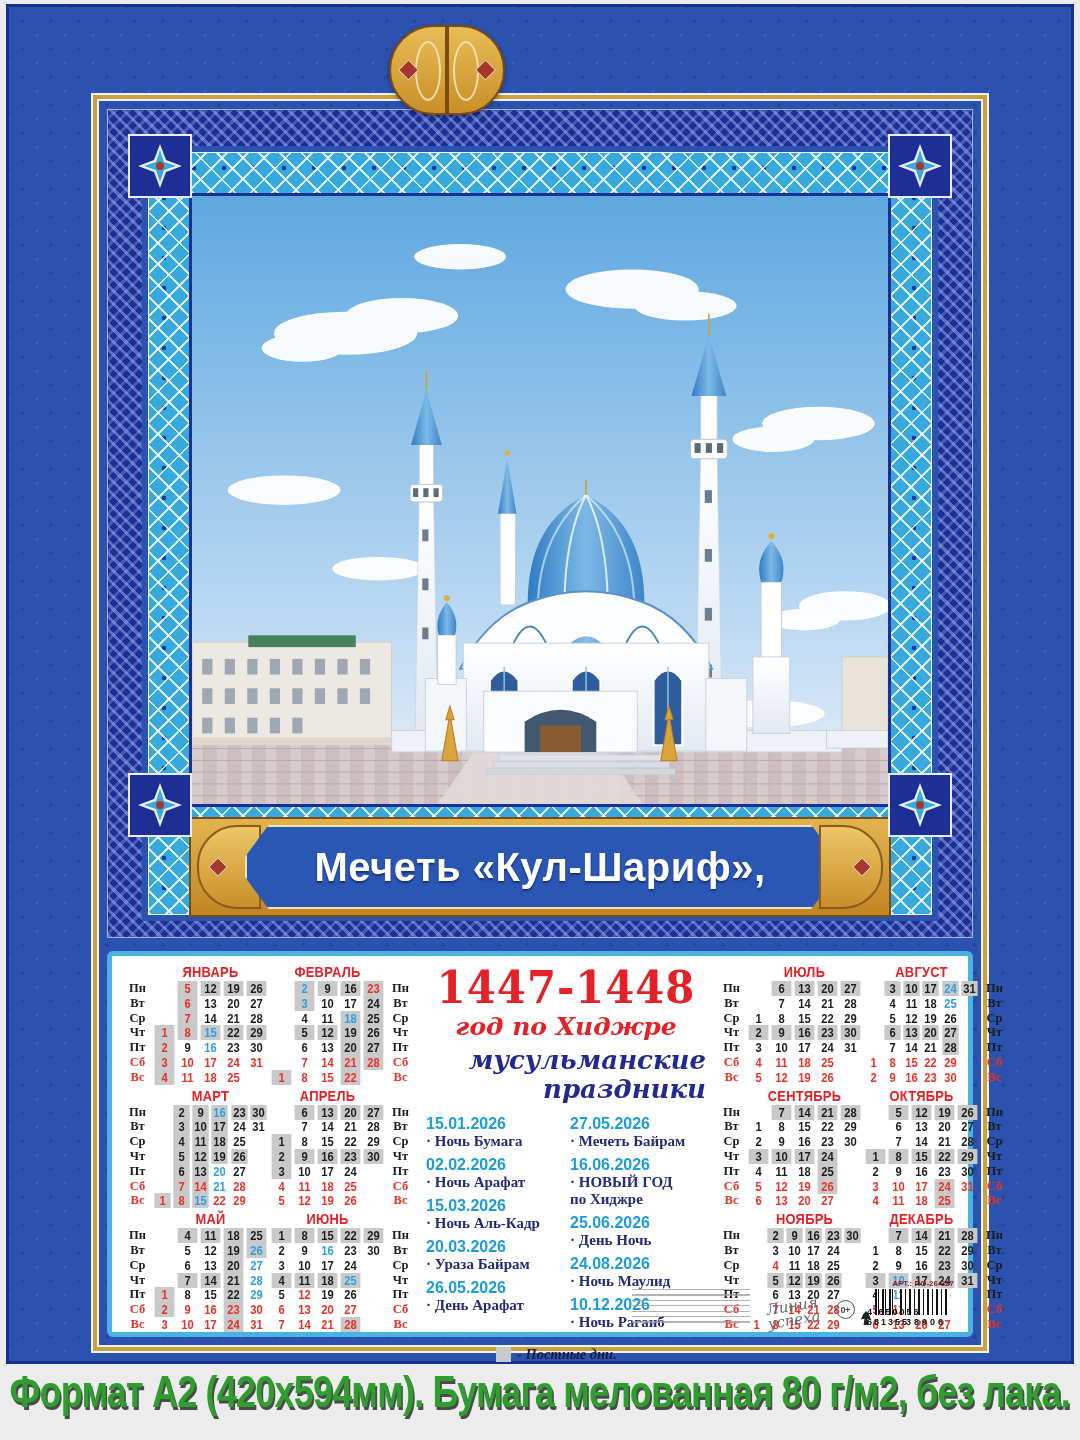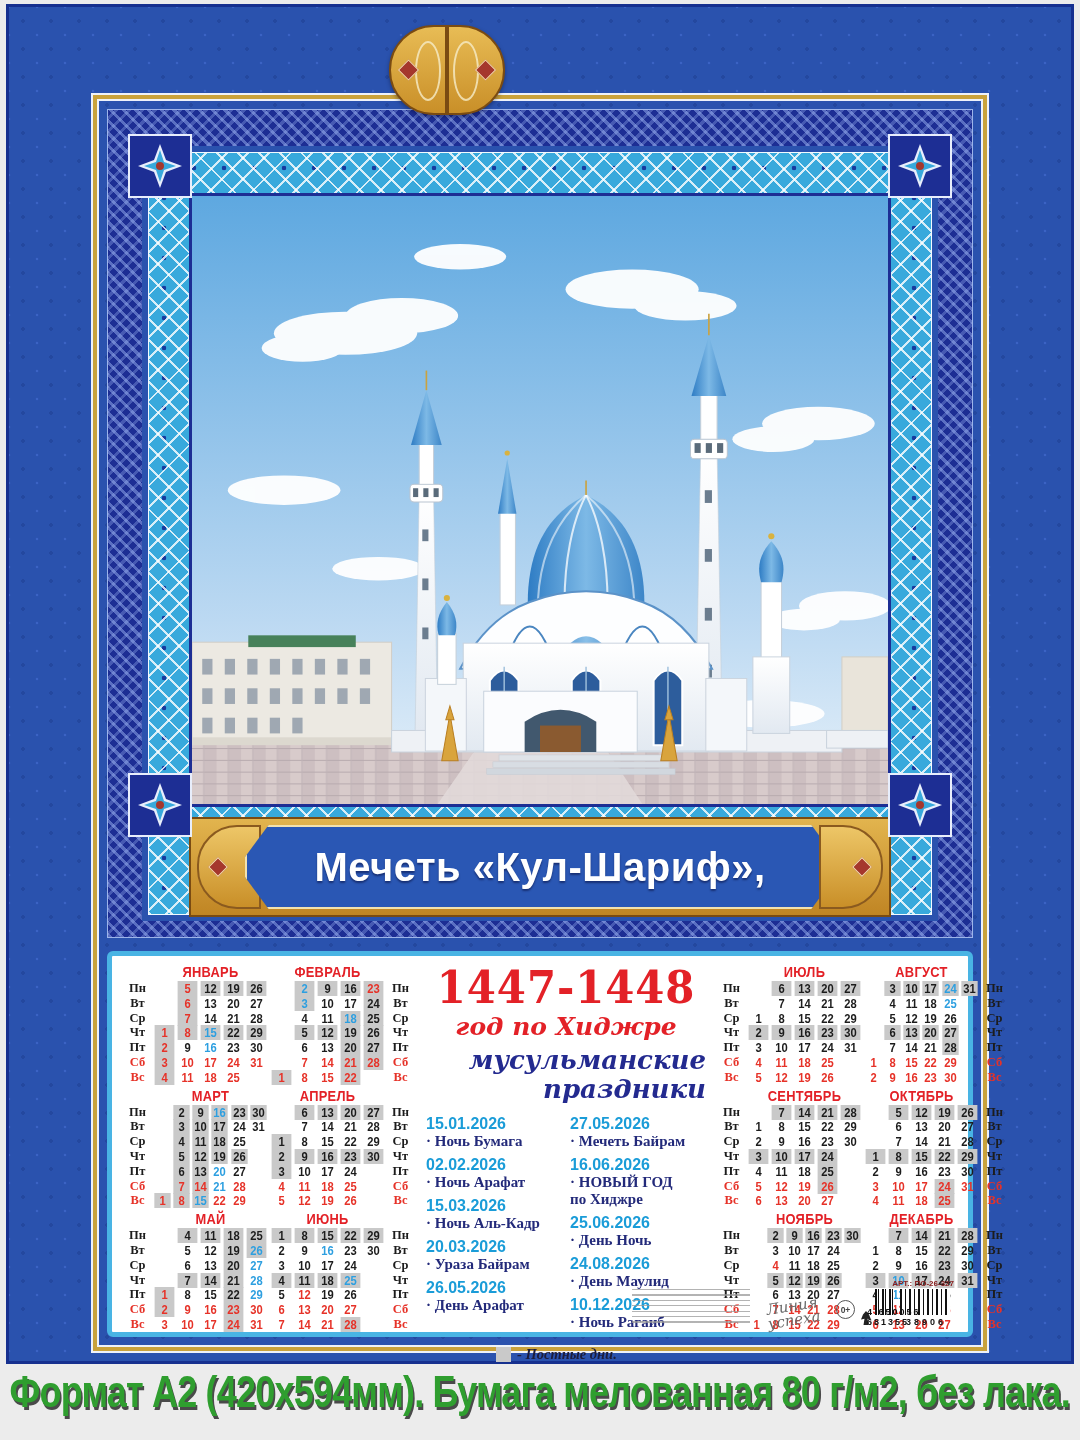--- a/index.html
+++ b/index.html
@@ -799,21 +799,21 @@
                         <div class="hdate">16.06.2026</div>
                         <div class="hname">· НОВЫЙ ГОД
 по Хиджре</div>
                       </div>
                       <div class="hitem">
                         <div class="hdate">25.06.2026</div>
                         <div class="hname">· День Ночь</div>
                       </div>
                       <div class="hitem">
                         <div class="hdate">24.08.2026</div>
-                        <div class="hname">· День Маулид</div>
+                        <div class="hname">· Ночь Маулид</div>
                       </div>
                       <div class="hitem">
                         <div class="hdate">10.12.2026</div>
                         <div class="hname">· Ночь Рагаиб</div>
                       </div>
                     </div>
                 </div>
                 <div class="legend">
                   <div class="lrow">
                     <span class="sw"></span>

